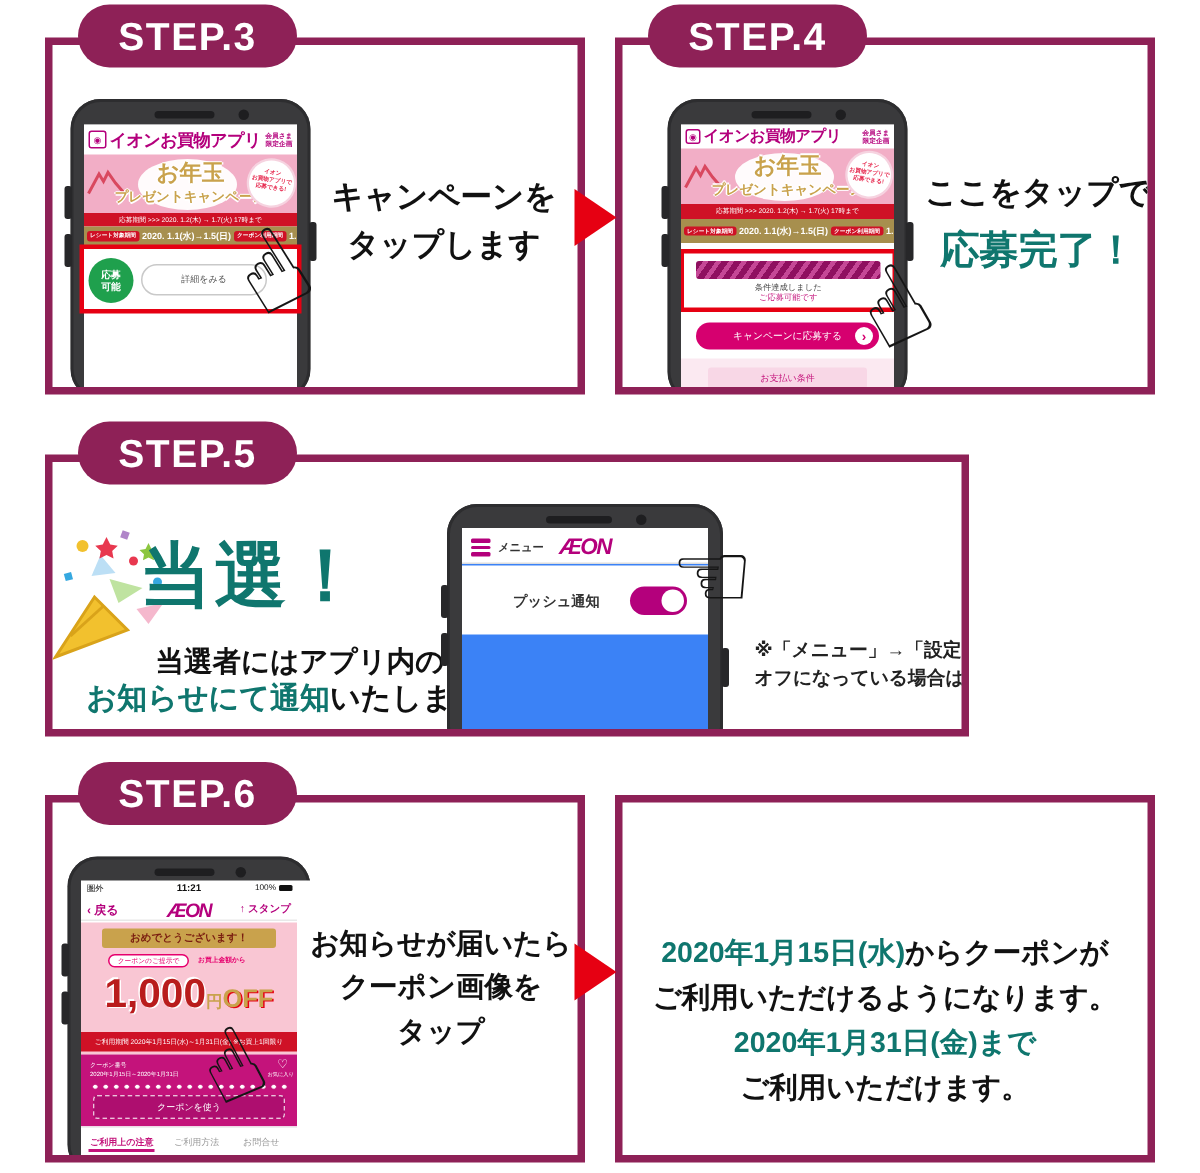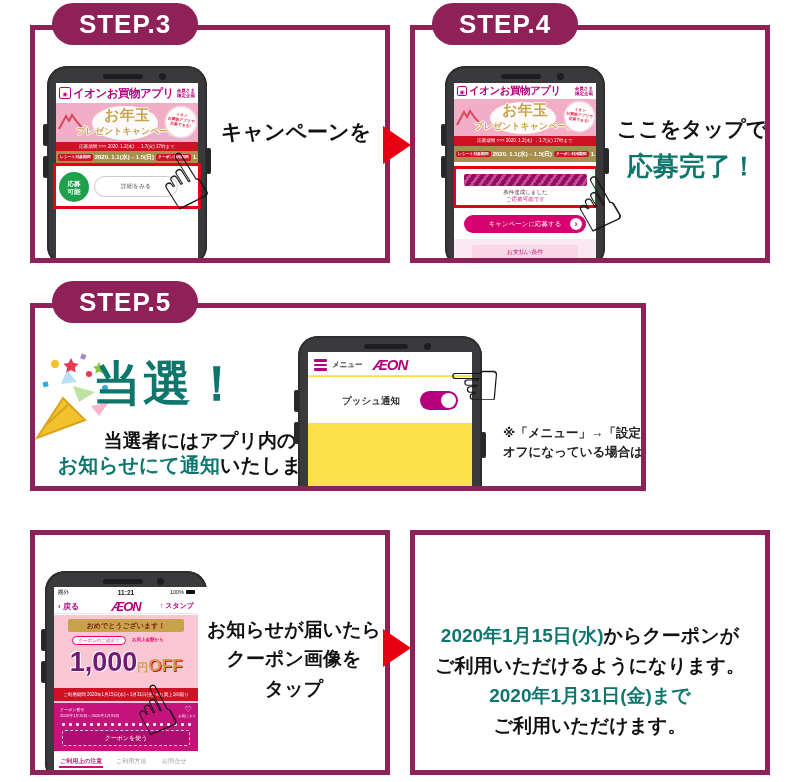--- a/index.html
+++ b/index.html
@@ -101,20 +101,21 @@
             <span>応募</span><br><span>可能</span>
           </div>
           <div class="wbtn" style="left:38px;top:12px;width:84px;height:21px;font-size:6px">詳細をみる</div>
         </div>
       </div>
       <div class="redbox" style="left:6px;top:97px;width:148px;height:46px"></div>
     </div>
     <div class="hand" style="left:125px;top:116px;font-size:72px;transform:rotate(-32deg)">☝</div>
     <div class="caption" style="left:175px;top:86px;width:172px;font-size:21px;line-height:1.5">
       <div>キャンペーンを</div>
+      <div>タップします</div>
     </div>
   </div>
   <div class="pill" style="left:52px;top:3px">
       <span>STEP.3</span>
     </div>
 
   <div class="panel" style="left:410px;top:25px;width:360px;height:238px">
     <div class="phone" style="left:30px;top:36px;width:160px;height:202px">
       <div class="speaker" style="left:56px;top:8px;width:40px;height:5px"></div>
       <div class="camera" style="left:112px;top:7px;width:7px;height:7px"></div>
@@ -193,21 +194,21 @@
     <div class="abs" style="left:10px;top:144px;width:310px;text-align:center;font-size:20px;font-weight:800">
       <span class="redtxt">お知らせにて通知</span><span>いたします。</span>
     </div>
 
     <div class="phone" style="left:263px;top:28px;width:184px;height:168px">
       <div class="speaker" style="left:66px;top:8px;width:44px;height:5px"></div>
       <div class="camera" style="left:126px;top:7px;width:7px;height:7px"></div>
       <div class="sbtn" style="left:-4px;top:54px;width:5px;height:22px"></div>
       <div class="sbtn" style="left:-4px;top:86px;width:5px;height:22px"></div>
       <div class="sbtn" style="right:-4px;top:96px;width:5px;height:26px"></div>
-      <div class="screen" style="left:10px;top:16px;width:164px;height:148px;background:#fde047">
+      <div class="screen" style="left:10px;top:16px;width:164px;height:148px;background:#3b82f6">
         <div class="abs" style="left:0;top:0;width:164px;height:24px;background:#fff;border-bottom:1px solid #ddd">
           <span class="ham" style="left:6px;top:7px">
               <i></i>
               <i></i>
               <i></i>
             </span>
           <span class="abs" style="left:24px;top:8px;font-size:7.5px;color:#333;font-weight:700">メニュー</span>
           <span class="abs aeonlogo" style="left:0;right:0;top:4px;text-align:center;font-size:15px">ÆON</span>
         </div>
         <div class="abs" style="left:0;top:25px;width:164px;height:46px;background:#fff">
@@ -260,21 +261,21 @@
         <div class="abs" style="left:0;top:10px;width:144px;height:17px;background:#fff;border-bottom:1px solid #e8e8e8">
           <span class="abs" style="left:4px;top:4px;font-size:8px;color:#b4007c;font-weight:700">‹ <span>戻る</span></span>
           <span class="abs aeonlogo" style="left:0;right:0;top:2px;text-align:center;font-size:13px">ÆON</span>
           <span class="abs" style="right:4px;top:4px;font-size:7px;color:#b4007c;font-weight:700">↑ <span>スタンプ</span></span>
         </div>
         <div class="abs" style="left:0;top:28px;width:144px;height:88px;background:#f9c6d3">
           <div class="abs" style="left:14px;top:4px;width:116px;height:13px;background:#c9a24c;border-radius:2px;text-align:center;font-size:7px;font-weight:900;color:#7a1d10;line-height:13px">おめでとうございます！</div>
           <div class="abs" style="left:18px;top:21px;width:54px;height:9px;background:#fff;border:1px solid #e6006e;border-radius:5px;font-size:4.5px;color:#e6006e;text-align:center;line-height:7px">クーポンのご提示で</div>
           <div class="abs" style="left:78px;top:22px;font-size:4.5px;color:#e6006e;font-weight:700">お買上金額から</div>
           <div class="abs" style="left:0;top:32px;width:144px;text-align:center">
-            <span style="font-size:27px;font-weight:900;color:#701a75;text-shadow:1px 1px #fff,-1px -1px #fff">1,000</span><span style="font-size:11px;font-weight:900;color:#c9a24c">円</span><span style="font-size:17px;font-weight:900;color:#c9a24c;text-shadow:1px 1px #e60012">OFF</span>
+            <span style="font-size:27px;font-weight:900;color:#b91c1c;text-shadow:1px 1px #fff,-1px -1px #fff">1,000</span><span style="font-size:11px;font-weight:900;color:#c9a24c">円</span><span style="font-size:17px;font-weight:900;color:#c9a24c;text-shadow:1px 1px #e60012">OFF</span>
           </div>
           <div class="abs redband" style="left:0;top:73px;width:144px;height:13px;font-size:4.5px;line-height:13px">ご利用期間 2020年1月15日(水)～1月31日(金) ※お買上1回限り</div>
         </div>
         <div class="abs" style="left:0;top:116px;width:144px;height:48px;background:#c4137b">
           <div class="abs" style="left:6px;top:4px;font-size:4px;color:#fff">クーポン番号</div>
           <div class="abs" style="left:6px;top:10px;font-size:4px;color:#fff">2020年1月15日～2020年1月31日</div>
           <div class="abs" style="right:6px;top:2px;font-size:8px;color:#fff">♡</div>
           <div class="abs" style="right:2px;top:11px;font-size:3.5px;color:#fff">お気に入り</div>
           <div class="abs dots" style="left:6px;top:19px;width:132px;height:5px"></div>
           <div class="abs" style="left:8px;top:27px;width:128px;height:16px;background:#ae0e6f;border:1px dashed rgba(255,255,255,.75);border-radius:3px;color:#fff;font-size:6px;display:flex;align-items:center;justify-content:center">クーポンを使う</div>
@@ -287,20 +288,23 @@
         </div>
       </div>
     </div>
     <div class="hand" style="left:100px;top:144px;font-size:64px;transform:rotate(-28deg)">☝</div>
     <div class="caption" style="left:166px;top:80px;width:186px;font-size:19px;line-height:1.55">
       <div>お知らせが届いたら</div>
       <div>クーポン画像を</div>
       <div>タップ</div>
     </div>
   </div>
+  <div class="pill" style="left:52px;top:508px">
+      <span>STEP.6</span>
+    </div>
 
   <div class="panel" style="left:410px;top:530px;width:360px;height:245px">
     <div class="caption" style="left:5px;top:86px;width:340px;font-size:19px;line-height:1.58">
       <div><span class="redtxt">2020年1月15日(水)</span><span>からクーポンが</span></div>
       <div>ご利用いただけるようになります。</div>
       <div class="redtxt">2020年1月31日(金)まで</div>
       <div>ご利用いただけます。</div>
     </div>
   </div>
 

